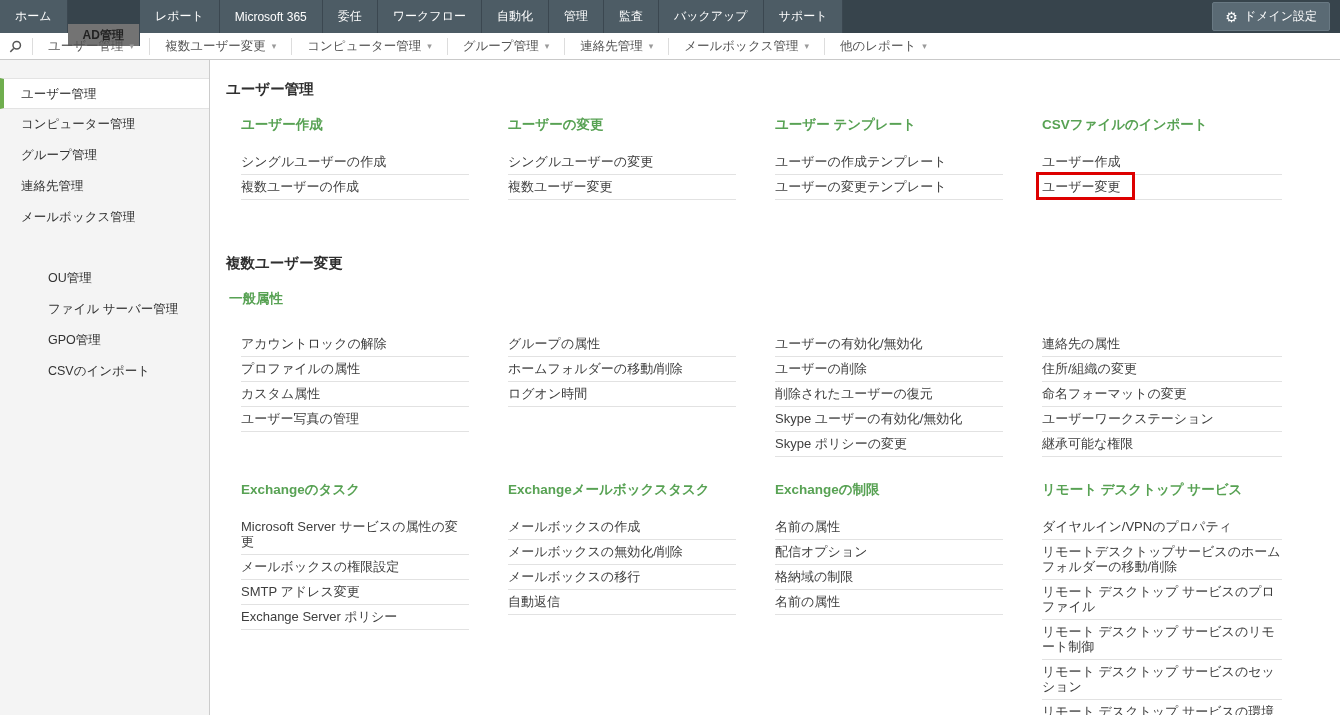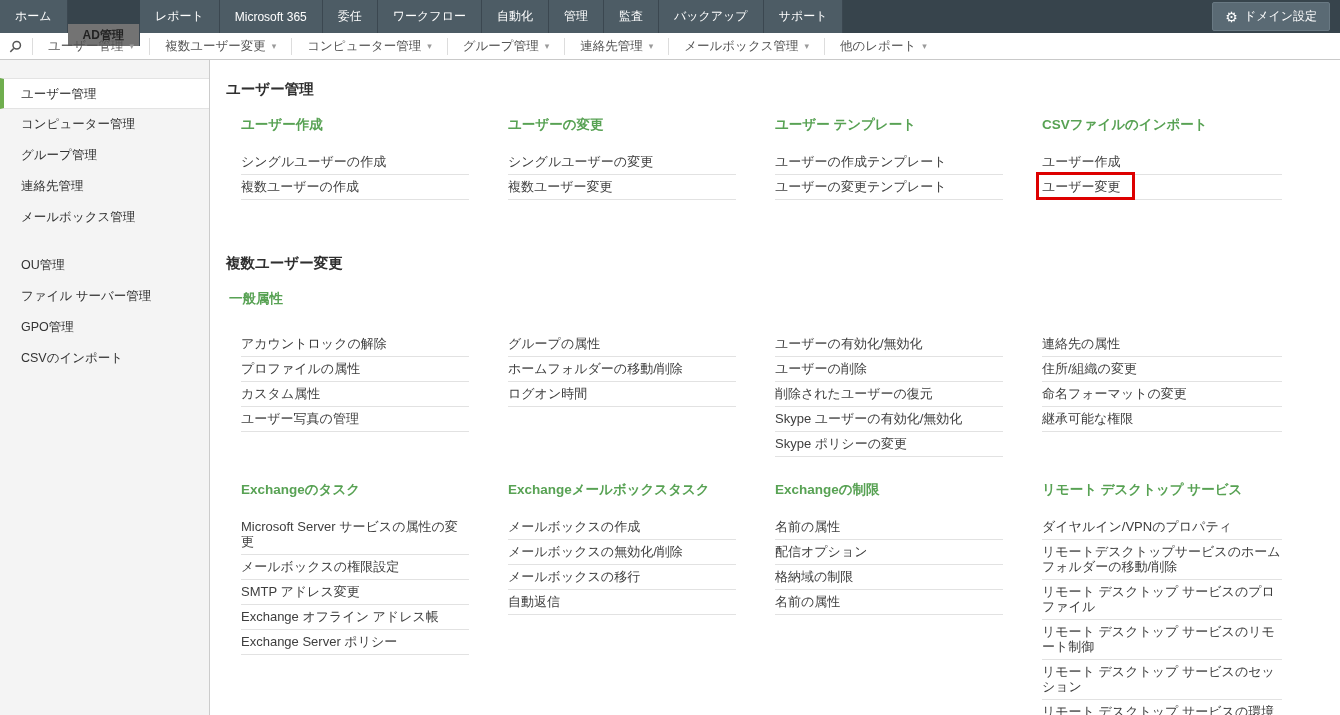--- a/index.html
+++ b/index.html
@@ -22,21 +22,21 @@
   .toolbar { height:27px; background:#fff; border-bottom:1px solid #c9c9c9;
              display:flex; align-items:center; font-size:12.5px; color:#555; }
   .search-btn { padding:0 10px 0 9px; display:flex; align-items:center; cursor:pointer; }
   .tb-item { padding:0 15px; border-left:1px solid #ddd; cursor:pointer; white-space:nowrap;
              display:flex; align-items:center; gap:6px; line-height:17px; }
   .tb-caret { font-size:9px; color:#9a9a9a; }
 
   
   .layout { display:flex; height:655px; }
   .sidebar { width:210px; background:#f4f4f4; border-right:1px solid #ccc; padding-top:18px; flex:none; }
-  .side-group + .side-group { margin-top:17px; }
+  .side-group + .side-group { margin-top:30px;padding-left:27px; }
   .side-item { height:31px; line-height:31px; padding-left:17px; font-size:12.5px; color:#333;
                border-left:4px solid transparent; cursor:pointer; white-space:nowrap; }
   .side-item.active { background:#fff; border-left-color:#6fae4e;
                       border-top:1px solid #e3e3e3; border-bottom:1px solid #e3e3e3; }
 
   .main { flex:1; background:#fff; padding:20px 0 0 16px; overflow:hidden; }
   .section-title { font-size:14.5px; font-weight:bold; color:#2f2f2f; }
   .section + .section { margin-top:54px; }
 
   .groups-row { display:grid; grid-template-columns:267px 267px 267px 280px; margin-left:15px; }
@@ -185,31 +185,31 @@
             <div class="link">ユーザーの有効化/無効化</div>
             <div class="link">ユーザーの削除</div>
             <div class="link">削除されたユーザーの復元</div>
             <div class="link">Skype ユーザーの有効化/無効化</div>
             <div class="link">Skype ポリシーの変更</div>
           </div>
           <div class="cell">
             <div class="link">連絡先の属性</div>
             <div class="link">住所/組織の変更</div>
             <div class="link">命名フォーマットの変更</div>
+            <div class="link">ユーザーワークステーション</div>
             <div class="link">継承可能な権限</div>
           </div>
         </div>
         <div class="groups-row second">
           <div class="cell">
             <div class="group-heading">Exchangeのタスク</div>
             <div class="links">
               <div class="link">Microsoft Server サービスの属性の変更</div>
               <div class="link">メールボックスの権限設定</div>
               <div class="link">SMTP アドレス変更</div>
-              <div class="link">Exchange オフライン アドレス帳</div>
               <div class="link">Exchange Server ポリシー</div>
             </div>
           </div>
           <div class="cell">
             <div class="group-heading">Exchangeメールボックスタスク</div>
             <div class="links">
               <div class="link">メールボックスの作成</div>
               <div class="link">メールボックスの無効化/削除</div>
               <div class="link">メールボックスの移行</div>
               <div class="link">自動返信</div>

